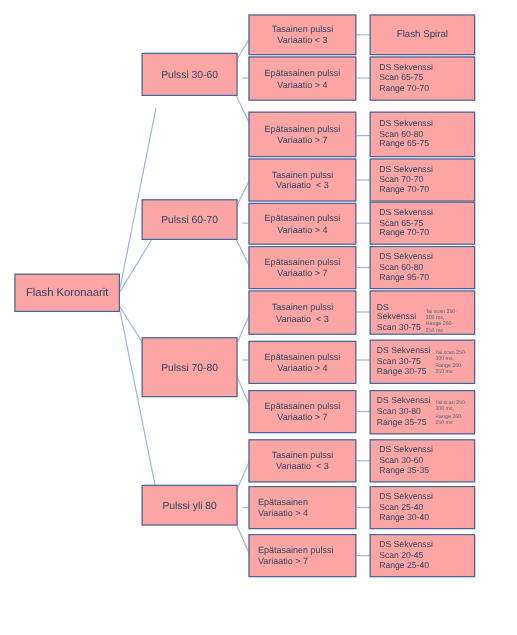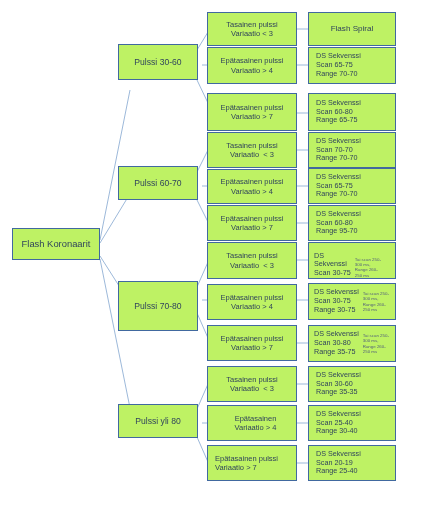--- a/index.html
+++ b/index.html
@@ -18,21 +18,21 @@
   #connectors {
     position: absolute;
     left: 0; top: 0;
     width: 431px;
     height: 529px;
     pointer-events: none;
   }
   .node {
     position: absolute;
     box-sizing: border-box;
-    background: #bef264;
+    background: #fca5a5;
     border: 1.6px solid #41699f;
     display: flex;
     flex-direction: column;
     justify-content: center;
     color: #31455c;
     z-index: 2;
   }
   .node .line {
     display: block;
     white-space: pre;
@@ -258,33 +258,33 @@
   <div class="node cond c-center" style="left:207px; top:366px; width:90px; height:36px;">
     <span class="line">Tasainen pulssi</span>
     <span class="line">Variaatio  &lt; 3</span>
   </div>
   <div class="node leaf c-left" style="left:308px; top:366px; width:88px; height:36px;">
     <span class="line">DS Sekvenssi</span>
     <span class="line">Scan 30-60</span>
     <span class="line">Range 35-35</span>
   </div>
 
-  <div class="node cond c-left" style="left:207px; top:405px; width:90px; height:36px;align-items:center;">
+  <div class="node cond c-left" style="left:207px; top:405px; width:90px; height:36px;">
     <span class="line">Epätasainen</span>
     <span class="line">Variaatio &gt; 4</span>
   </div>
   <div class="node leaf c-left" style="left:308px; top:405px; width:88px; height:36px;">
     <span class="line">DS Sekvenssi</span>
     <span class="line">Scan 25-40</span>
     <span class="line">Range 30-40</span>
   </div>
 
   <div class="node cond c-left" style="left:207px; top:445px; width:90px; height:36px;">
     <span class="line">Epätasainen pulssi</span>
     <span class="line">Variaatio &gt; 7</span>
   </div>
   <div class="node leaf c-left" style="left:308px; top:445px; width:88px; height:36px;">
     <span class="line">DS Sekvenssi</span>
-    <span class="line">Scan 20-19</span>
+    <span class="line">Scan 20-45</span>
     <span class="line">Range 25-40</span>
   </div>
 
 </div>
 
 </body></html>

